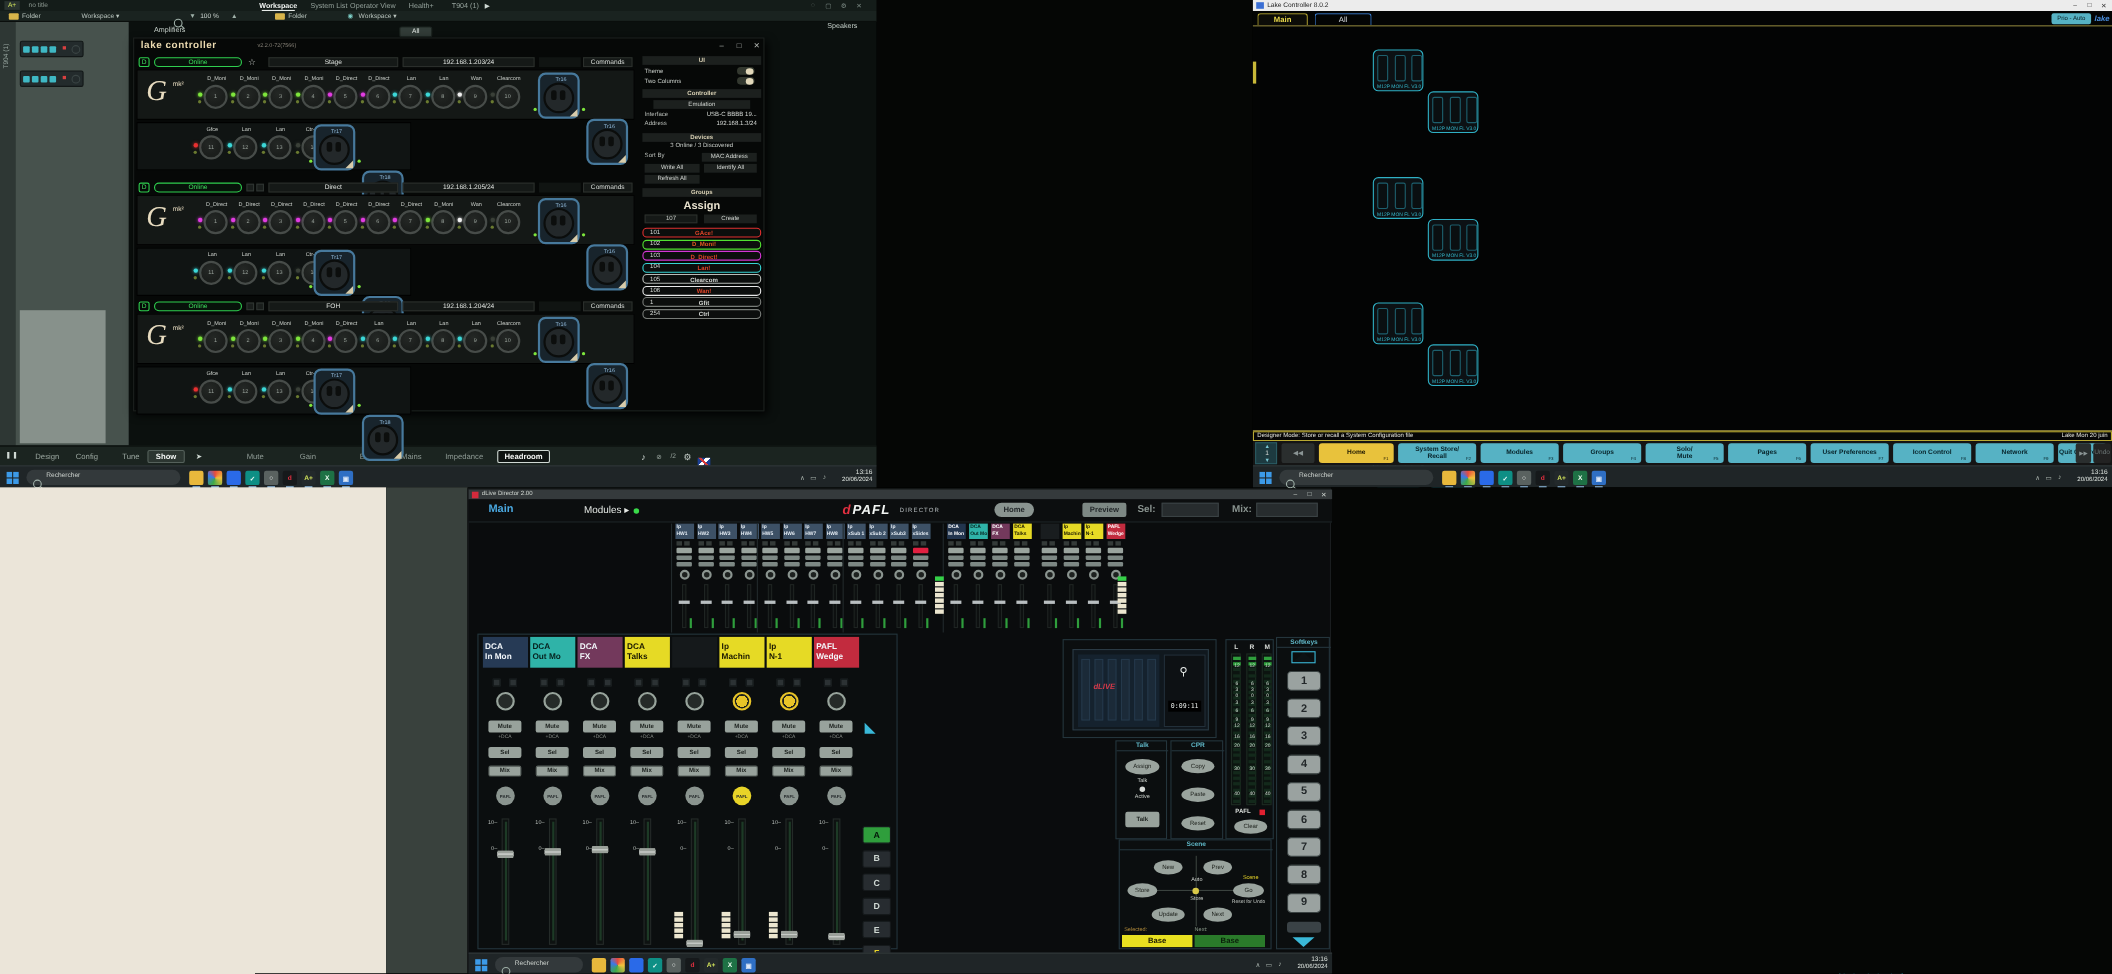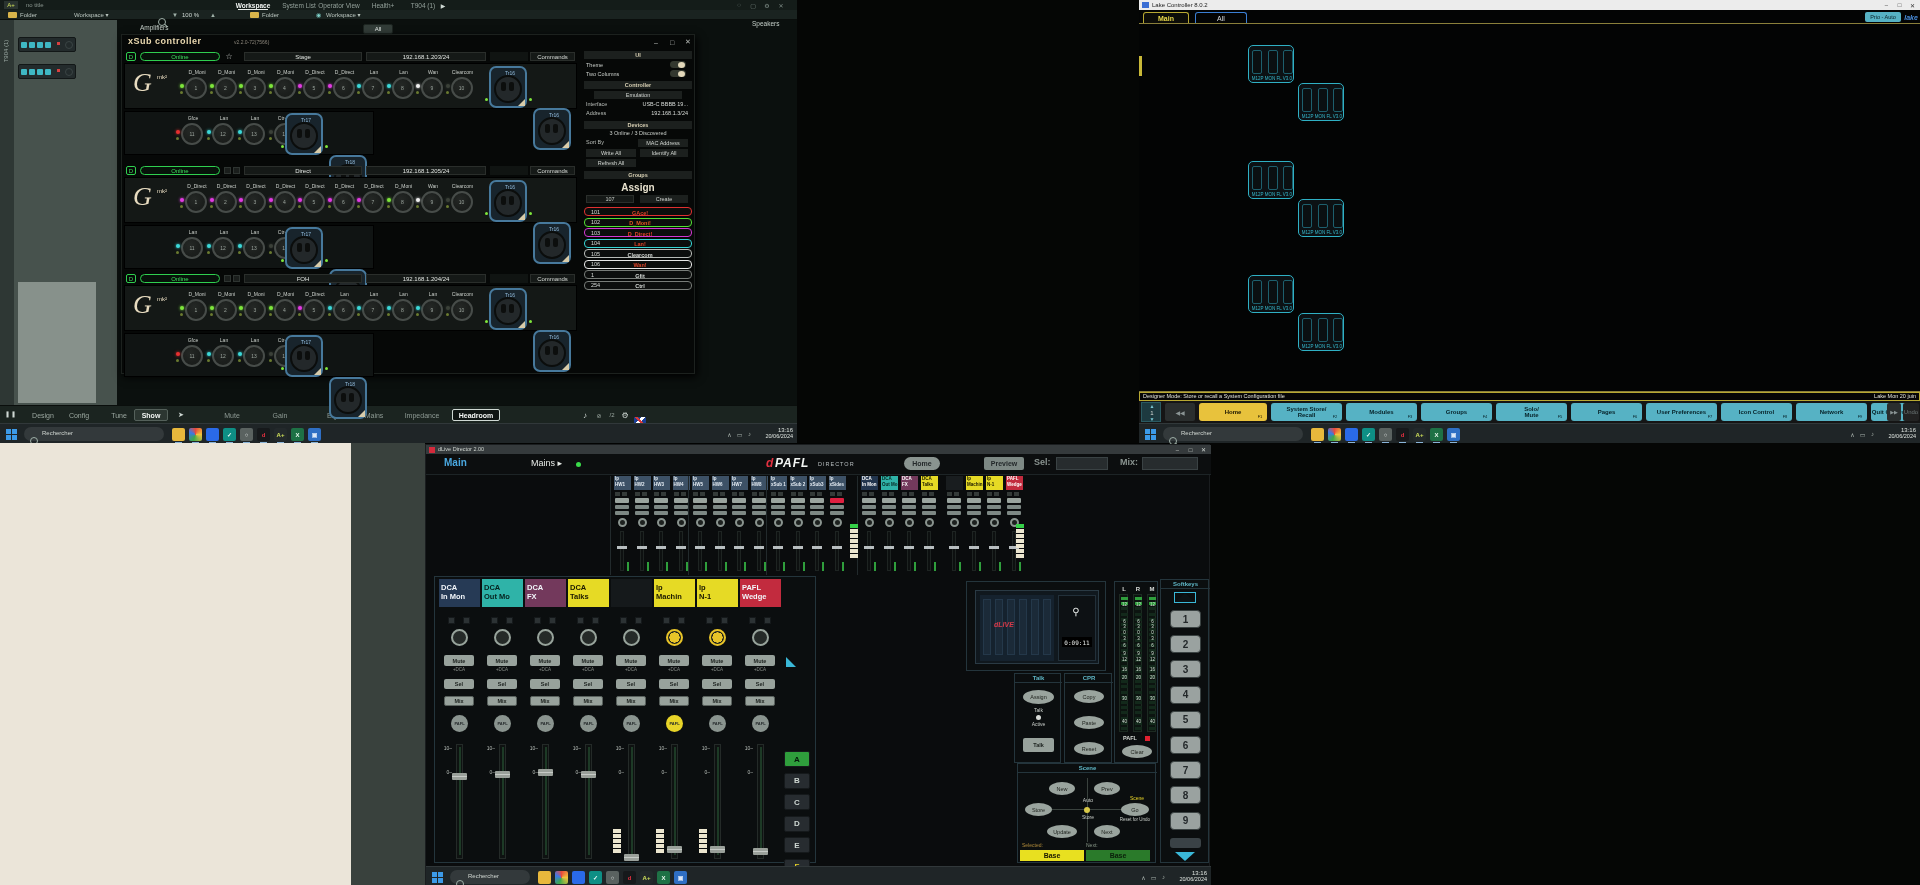--- a/index.html
+++ b/index.html
@@ -113,21 +113,21 @@
       <div class="abs ctr" style="left: 352px; top: 3px; width: 44px; height: 12px; color: rgb(142, 154, 148); font-size: 7px; font-weight: normal; background: transparent; border: none; border-radius: 2px;">Mains</div>
       <div class="abs ctr" style="left: 400px; top: 3px; width: 44px; height: 12px; color: rgb(142, 154, 148); font-size: 7px; font-weight: normal; background: transparent; border: none; border-radius: 2px;">Impedance</div>
       <div class="abs ctr" style="left: 452px; top: 3px; width: 48px; height: 12px; color: rgb(245, 247, 245); font-size: 7px; font-weight: bold; background: rgb(15, 20, 18); border: 1px solid rgb(207, 216, 211); border-radius: 2px;">Headroom</div>
       <div class="abs ctr" style="left: 580px; top: 4px; width: 10px; height: 10px; color: rgb(207, 216, 211); font-size: 8px;">♪</div>
       <div class="abs ctr" style="left: 594px; top: 4px; width: 10px; height: 10px; color: rgb(154, 166, 159); font-size: 6px;">⊘</div>
       <div class="abs ctr" style="left: 606px; top: 4px; width: 12px; height: 10px; color: rgb(154, 166, 159); font-size: 6px;">/2</div>
       <div class="abs ctr" style="left: 620px; top: 4px; width: 10px; height: 10px; color: rgb(207, 216, 211); font-size: 8px;">⚙</div>
       <div class="abs " style="left: 634px; top: 5px; width: 12px; height: 8px;"><span class="ukflag" style="display:inline-block"></span></div>
     </div>
     <div class="abs " style="left: 121px; top: 34px; width: 574px; height: 340px; background: rgb(6, 8, 7); border: 1px solid rgb(28, 33, 30); box-shadow: rgb(0, 0, 0) 2px 3px 8px;">
-      <div class="abs tx" style="left: 6px; top: 2px; width: 150px; height: 11px; color: rgb(234, 217, 176); font-size: 9px; font-weight: bold; letter-spacing: 0.5px;">xSub controller</div>
+      <div class="abs tx" style="left: 6px; top: 2px; width: 150px; height: 11px; color: rgb(234, 217, 176); font-size: 9px; font-weight: bold; letter-spacing: 0.5px;">lake controller</div>
       <div class="abs tx" style="left: 112px; top: 5px; width: 70px; height: 7px; color: rgb(138, 133, 122); font-size: 5px;">v2.2.0-72(7566)</div>
       <div class="abs ctr" style="left: 528px; top: 2px; width: 12px; height: 10px; color: rgb(184, 188, 184); font-size: 7px;">–</div>
       <div class="abs ctr" style="left: 544px; top: 2px; width: 12px; height: 10px; color: rgb(184, 188, 184); font-size: 7px;">□</div>
       <div class="abs ctr" style="left: 560px; top: 2px; width: 12px; height: 10px; color: rgb(184, 188, 184); font-size: 7px;">✕</div>
       <div class="abs " style="left: 2px; top: 16px; width: 453px; height: 11px;">
         <div class="abs ctr" style="left: 2px; top: 1px; width: 10px; height: 9px; border: 1px solid rgb(47, 207, 79); border-radius: 2px; color: rgb(63, 223, 95); font-size: 6px;">D</div>
         <div class="abs ctr" style="left: 16px; top: 1px; width: 80px; height: 9px; border: 1px solid rgb(47, 207, 79); border-radius: 5px; color: rgb(63, 223, 95); font-size: 6px; background: rgb(7, 18, 10);">Online</div>
         <div class="abs ctr" style="left: 100px; top: 0px; width: 10px; height: 10px; color: rgb(200, 204, 200); font-size: 8px;">☆</div>
         <div class="abs ctr" style="left: 120px; top: 1px; width: 118px; height: 9px; background: rgb(21, 25, 23); border: 1px solid rgb(42, 46, 43); color: rgb(226, 230, 226); font-size: 6px;">Stage</div>
         <div class="abs ctr" style="left: 242px; top: 1px; width: 120px; height: 9px; background: rgb(21, 25, 23); border: 1px solid rgb(42, 46, 43); color: rgb(226, 230, 226); font-size: 6px;">192.168.1.203/24</div>
@@ -738,21 +738,21 @@
 <div id="dlive-win" class="abs" style="left:425px;top:444px;width:785px;height:441px;background:#0a0c0d;border:1px solid #1a1d1f;">
     <div class="abs " style="left: 0px; top: 0px; width: 785px; height: 9px; background: rgb(53, 58, 60);">
       <div class="abs " style="left: 3px; top: 1.5px; width: 6px; height: 6px; background: rgb(212, 42, 60);"></div>
       <div class="abs tx" style="left: 12px; top: 1.5px; width: 140px; height: 6px; color: rgb(207, 213, 208); font-size: 5.5px;">dLive Director 2.00</div>
       <div class="abs ctr" style="left: 746px; top: 0.5px; width: 11px; height: 8px; color: rgb(207, 213, 208); font-size: 6px;">–</div>
       <div class="abs ctr" style="left: 759px; top: 0.5px; width: 11px; height: 8px; color: rgb(207, 213, 208); font-size: 6px;">□</div>
       <div class="abs ctr" style="left: 772px; top: 0.5px; width: 11px; height: 8px; color: rgb(207, 213, 208); font-size: 6px;">✕</div>
     </div>
     <div class="abs " style="left: 0px; top: 9px; width: 785px; height: 21px; background: rgb(12, 14, 15); border-bottom: 1px solid rgb(29, 36, 38);">
       <div class="abs tx" style="left: 18px; top: 4px; width: 50px; height: 12px; color: rgb(74, 168, 224); font-size: 10px; font-weight: bold;">Main</div>
-      <div class="abs tx" style="left: 105px; top: 5px; width: 50px; height: 10px; color: rgb(230, 234, 230); font-size: 9px;">Mains ▸</div>
+      <div class="abs tx" style="left: 105px; top: 5px; width: 50px; height: 10px; color: rgb(230, 234, 230); font-size: 9px;">Modules ▸</div>
       <div class="abs " style="left: 150px; top: 8px; width: 5px; height: 5px; background: rgb(58, 219, 74); border-radius: 50%;"></div>
       <div class="abs flex" style="left: 340px; top: 3px; width: 120px; height: 14px;">
         <div class="abs tx" style="left: 0px; top: 0px; width: 10px; height: 14px; color: rgb(226, 48, 64); font-size: 12px; font-style: italic; font-weight: bold;">d</div>
         <div class="abs tx" style="left: 9px; top: 0px; width: 40px; height: 14px; color: rgb(242, 245, 243); font-size: 12px; font-style: italic; font-weight: bold; letter-spacing: 1px;">PAFL</div>
         <div class="abs tx" style="left: 52px; top: 5px; width: 60px; height: 8px; color: rgb(184, 190, 192); font-size: 5.5px; letter-spacing: 1px;">DIRECTOR</div>
       </div>
       <div class="abs ctr" style="left: 478px; top: 3px; width: 36px; height: 13px; background: rgb(138, 148, 144); color: rgb(35, 40, 42); font-size: 7px; border-radius: 7px; font-weight: bold;">Home</div>
       <div class="abs ctr" style="left: 558px; top: 3px; width: 40px; height: 13px; background: rgb(125, 136, 132); color: rgb(35, 40, 42); font-size: 7px; border-radius: 2px; font-weight: bold;">Preview</div>
       <div class="abs tx" style="left: 608px; top: 4px; width: 24px; height: 11px; color: rgb(138, 148, 144); font-size: 9px; font-weight: bold;">Sel:</div>
       <div class="abs " style="left: 630px; top: 3px; width: 52px; height: 13px; background: rgb(39, 44, 46); border: 1px solid rgb(58, 66, 68);"></div>

